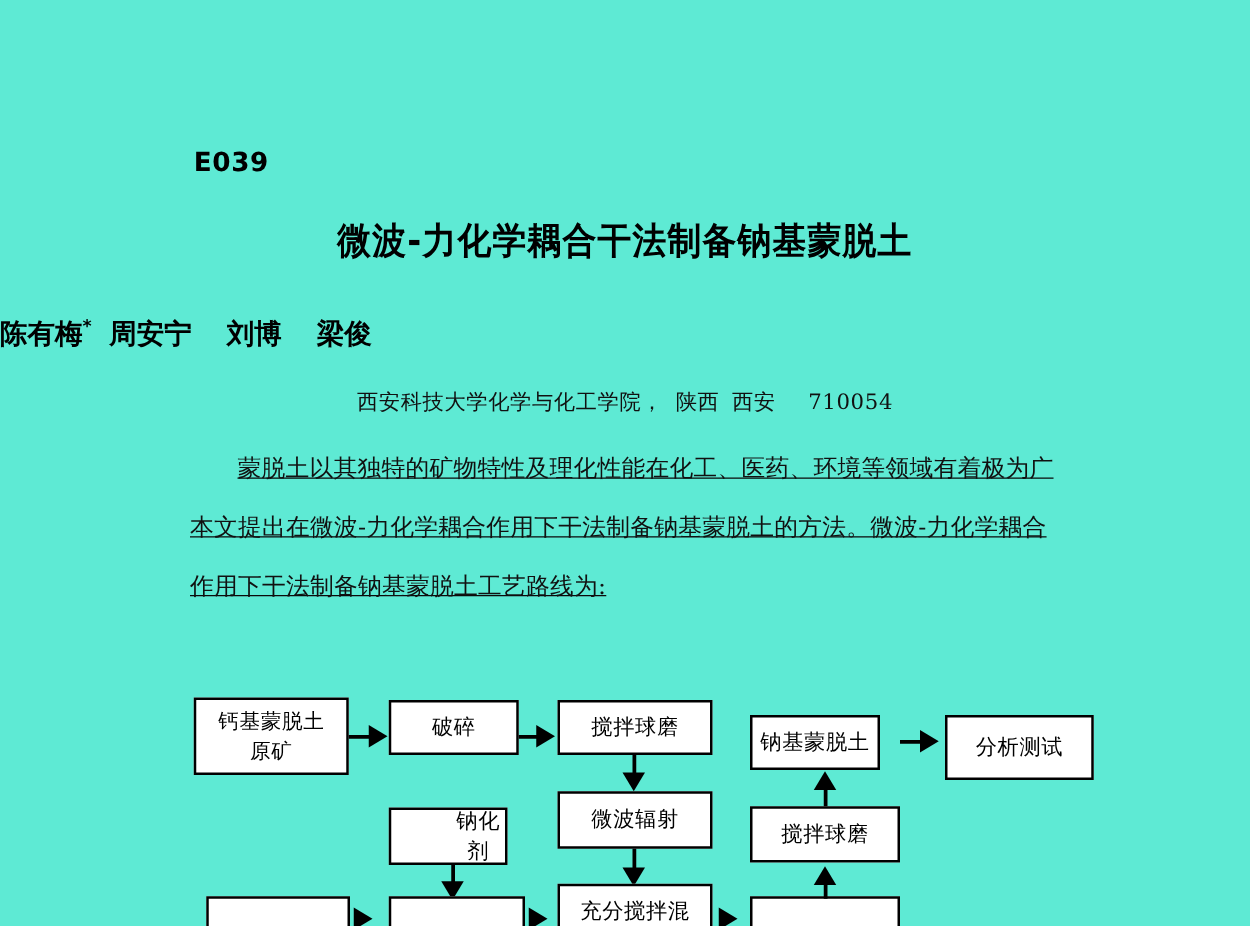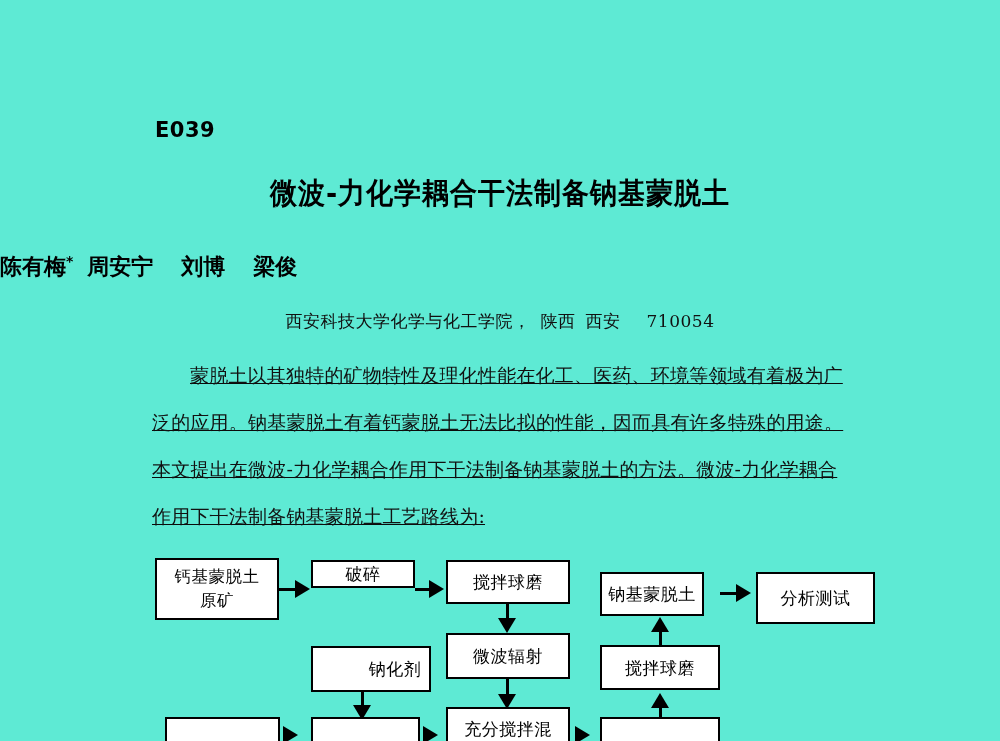--- a/index.html
+++ b/index.html
@@ -164,46 +164,45 @@
   <div class="authors">
     <span>陈有梅</span><sup>*</sup><span class="sep"></span><span>周安宁</span><span class="sep"></span><span class="sep"></span><span>刘博</span><span class="sep"></span><span class="sep"></span><span>梁俊</span>
   </div>
 
   <div class="affiliation">
     <span>西安科技大学化学与化工学院，</span><span class="gap"></span><span>陕西</span><span class="gap"></span><span>西安</span><span class="gap-wide"></span><span class="zip">710054</span>
   </div>
 
   <div class="abstract">
     <div class="line indent">蒙脱土以其独特的矿物特性及理化性能在化工、医药、环境等领域有着极为广</div>
-    <div class="line">泛的应用。钠基蒙脱土有着钙蒙脱土无法比拟的性能，因而具有许多特殊的用途。</div>
     <div class="line">本文提出在微波-力化学耦合作用下干法制备钠基蒙脱土的方法。微波-力化学耦合</div>
     <div class="line">作用下干法制备钠基蒙脱土工艺路线为:</div>
   </div>
 
   <div class="flowchart">
 
     <div class="node two-line" style="left:155px; top:558px; width:124px; height:62px; flex-direction:column;">
       <div>钙基蒙脱土</div>
       <div>原矿</div>
     </div>
 
     <div class="conn h" style="left:279px; top:588px; width:18px;"></div>
     <div class="arrow right" style="left:295px; top:580px;"></div>
 
-    <div class="node" style="left:311px; top:560px; width:104px; height:28px;">破碎</div>
+    <div class="node" style="left:311px; top:560px; width:104px; height:44px;">破碎</div>
 
     <div class="conn h" style="left:415px; top:588px; width:16px;"></div>
     <div class="arrow right" style="left:429px; top:580px;"></div>
 
     <div class="node" style="left:446px; top:560px; width:124px; height:44px;">搅拌球磨</div>
 
     <div class="conn v" style="left:506px; top:604px; height:16px;"></div>
     <div class="arrow down" style="left:498px; top:618px;"></div>
 
-    <div class="node" style="left:311px; top:646px; width:120px; height:46px;padding-left:48px;">钠化剂</div>
+    <div class="node" style="left:311px; top:646px; width:95px; height:46px;padding-left:48px;">钠化剂</div>
 
     <div class="node" style="left:446px; top:633px; width:124px; height:46px;">微波辐射</div>
 
     <div class="conn v" style="left:506px; top:679px; height:18px;"></div>
     <div class="arrow down" style="left:498px; top:694px;"></div>
 
     <div class="conn v" style="left:361px; top:692px; height:16px;"></div>
     <div class="arrow down" style="left:353px; top:705px;"></div>
 
     <div class="node" style="left:165px; top:717px; width:115px; height:34px;"></div>

